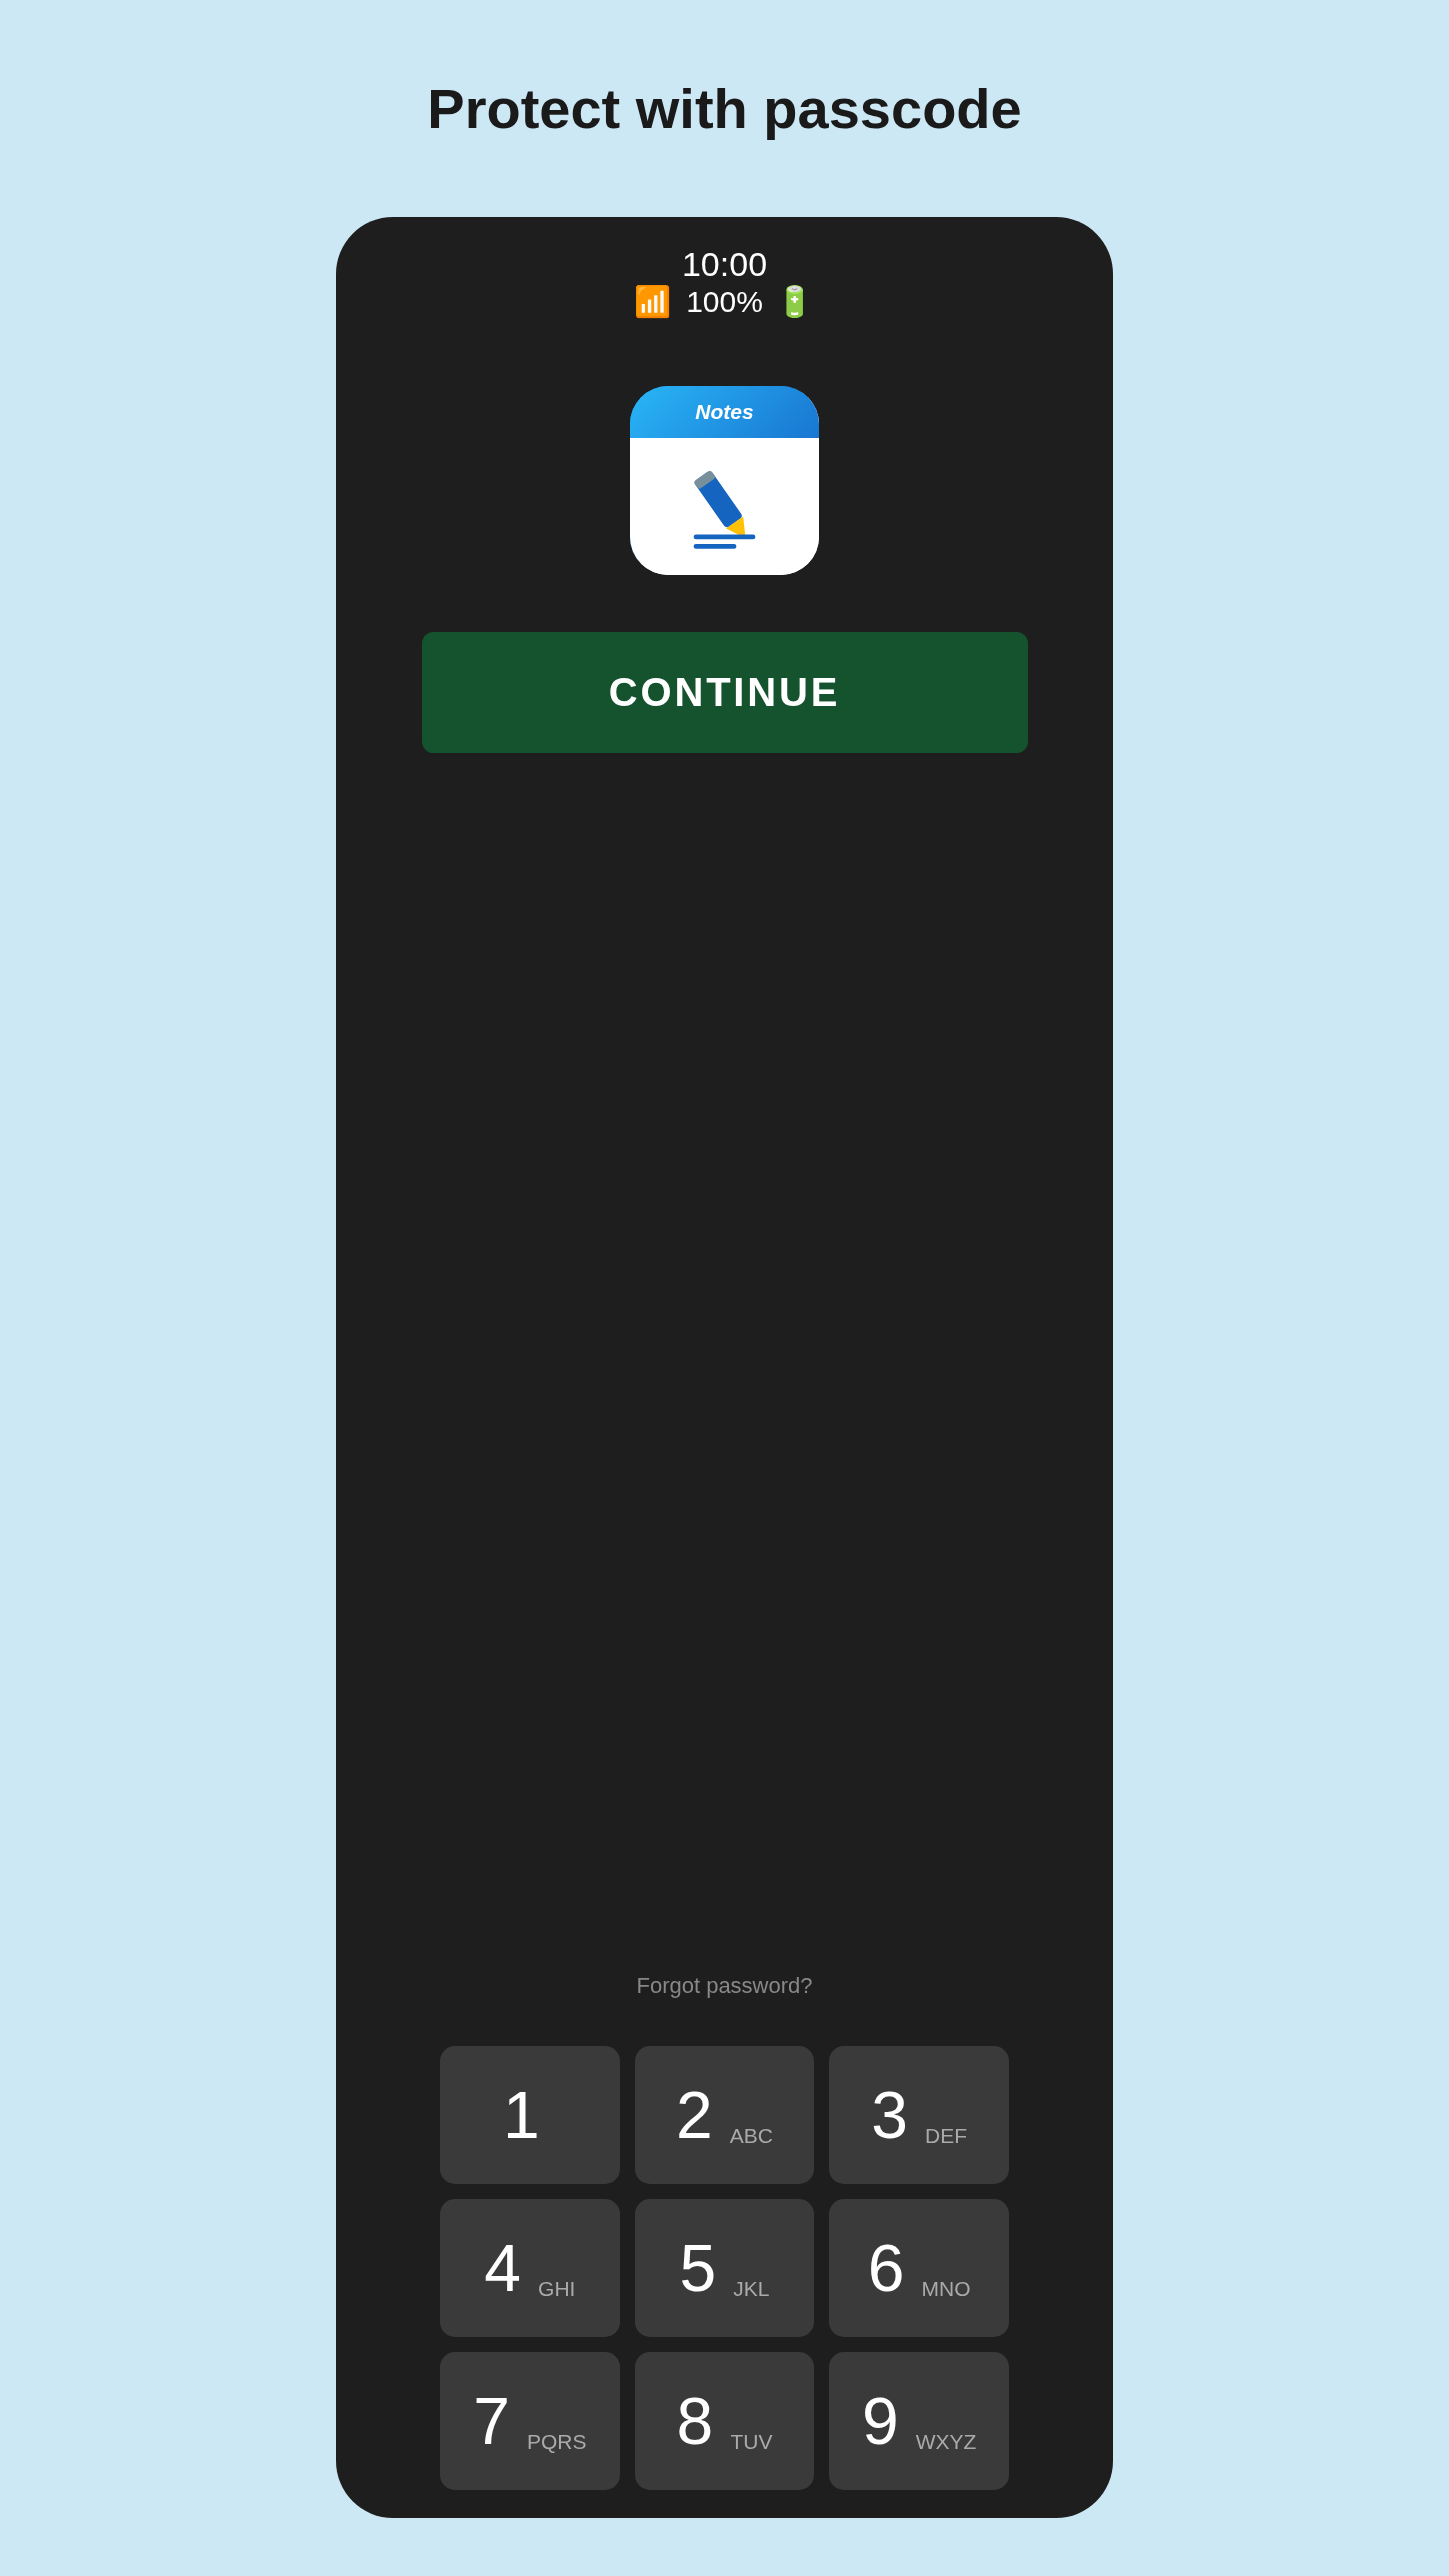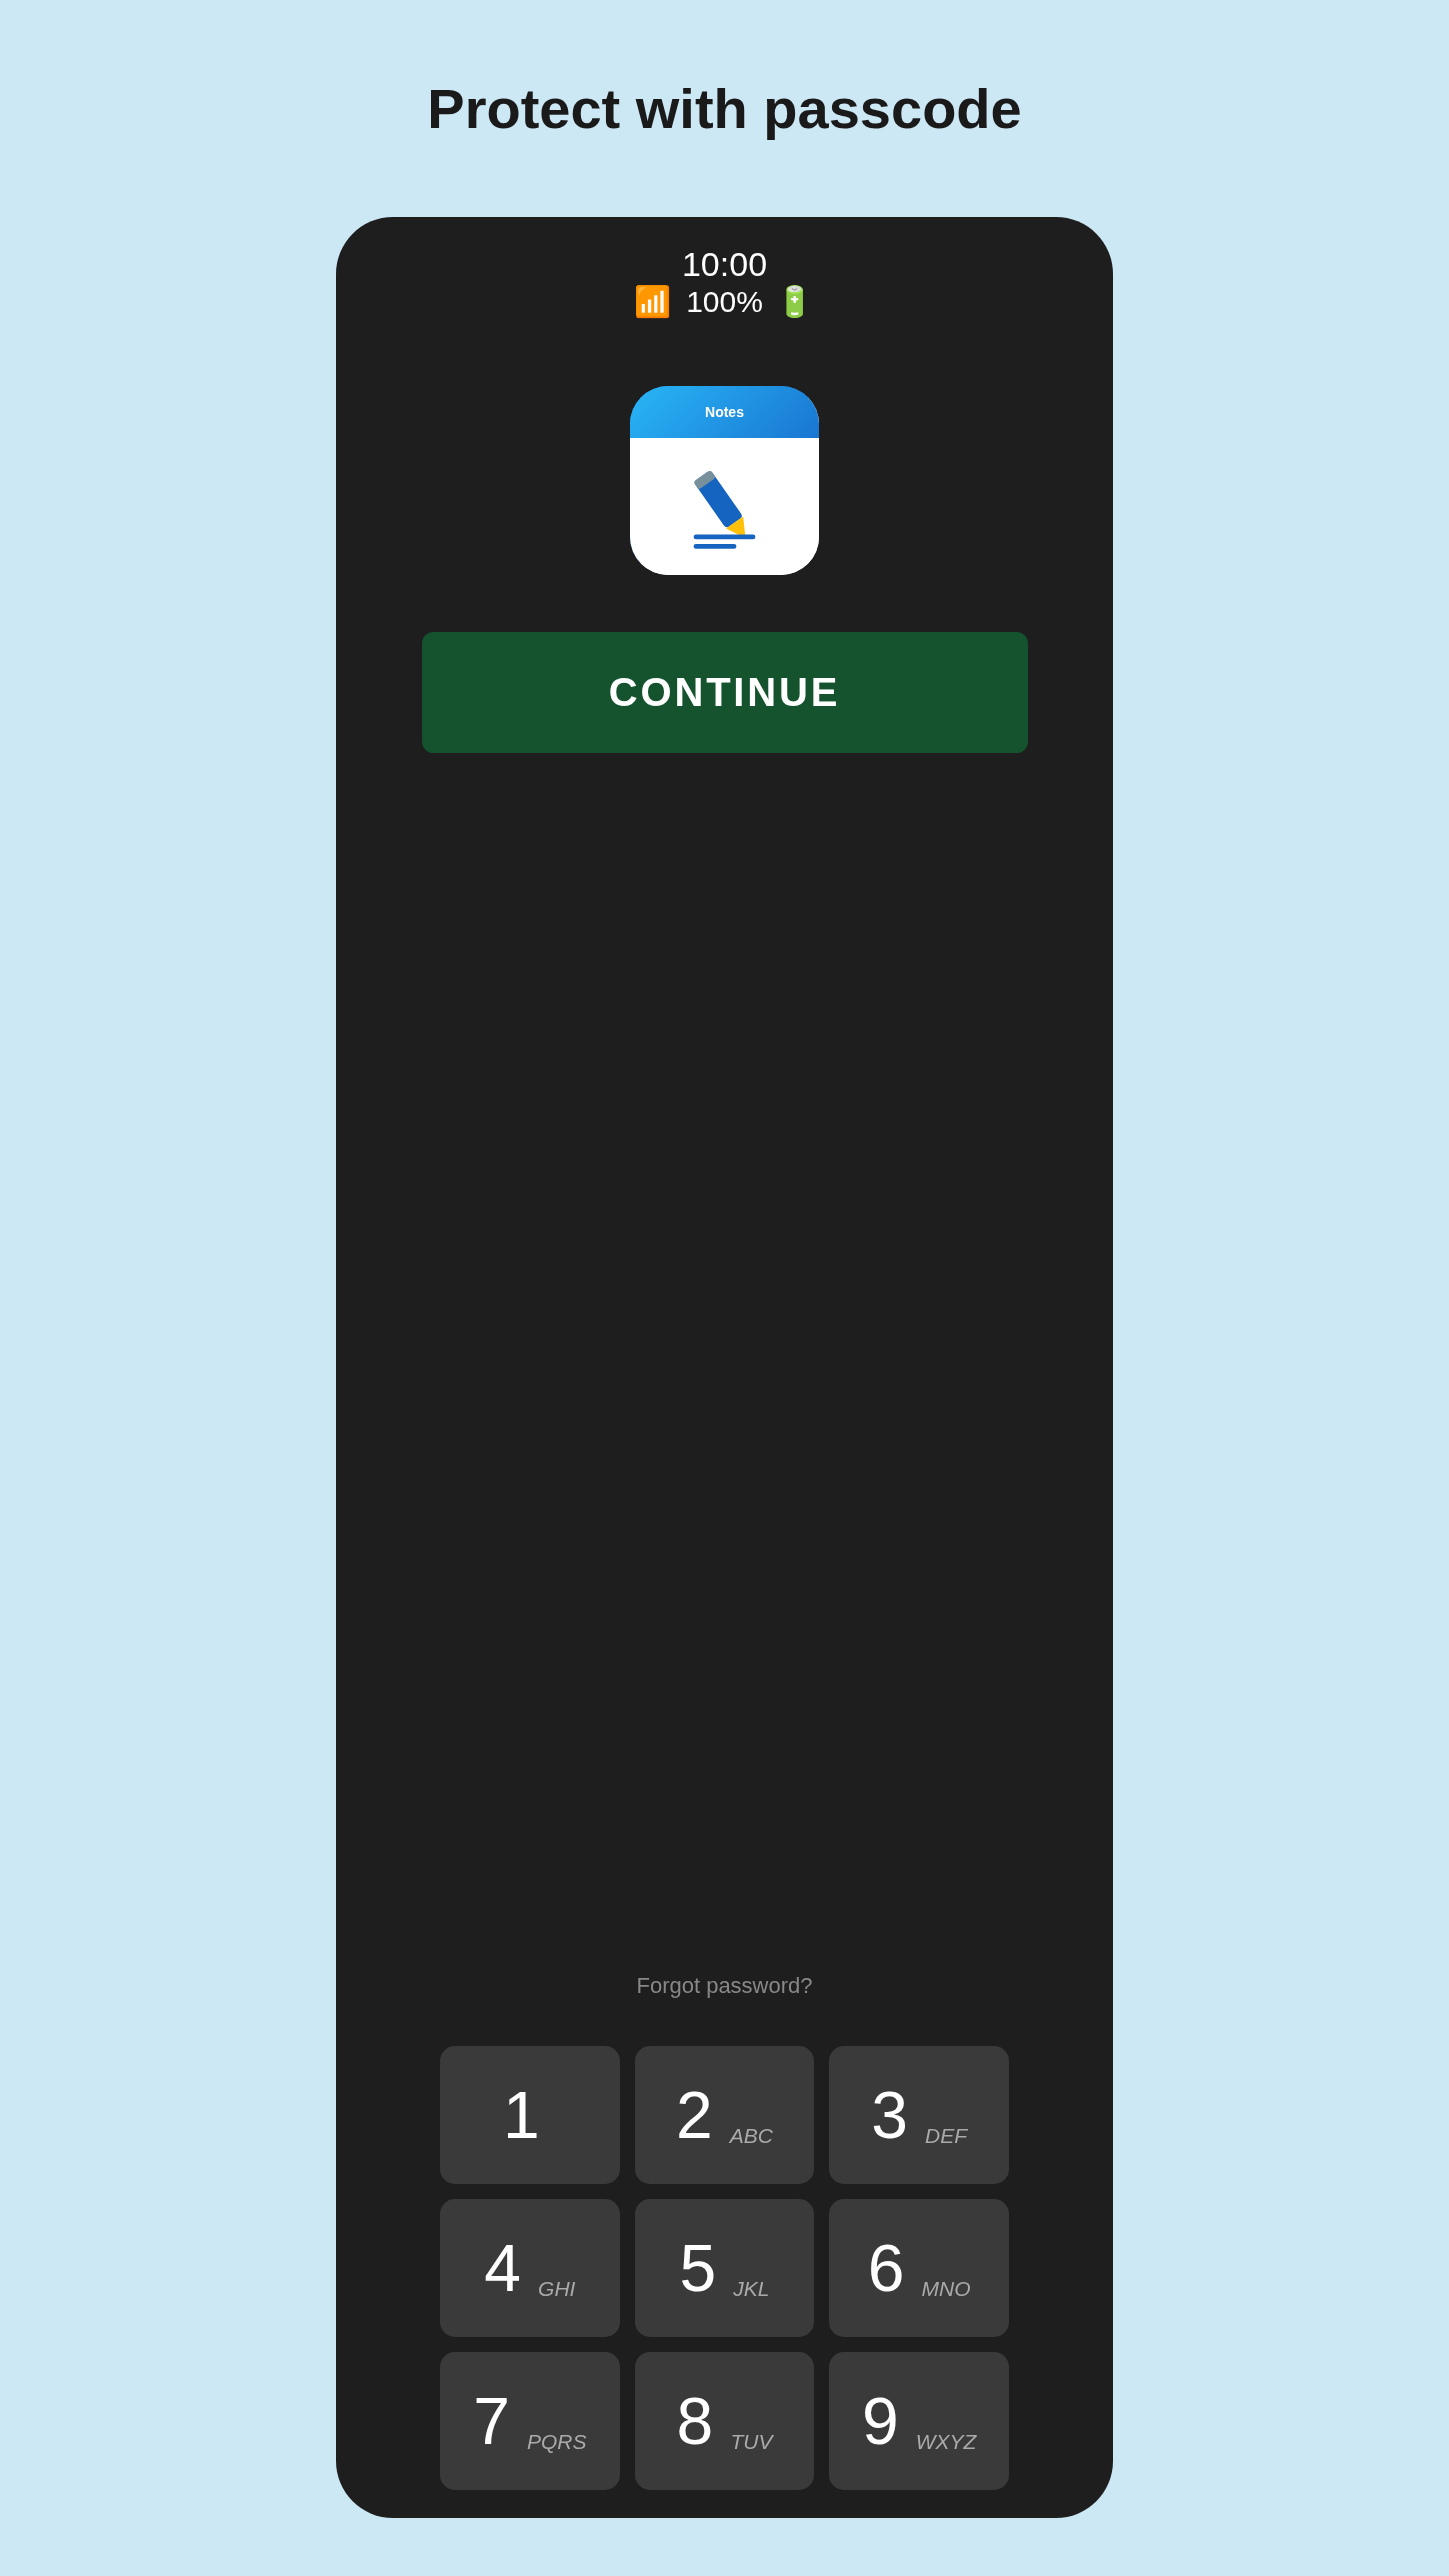--- a/index.html
+++ b/index.html
@@ -90,21 +90,22 @@
     .app-icon-top {
       background: linear-gradient(135deg, #29b6f6, #1976D2);
       height: 52px;
       display: flex;
       align-items: center;
       justify-content: center;
     }
 
     .app-icon-notes-label {
       color: white;
-      font-size: 14px;
+      font-size: 21px;
+      font-style: italic;
       font-weight: 600;
     }
 
     .app-icon-bottom {
       background: #ffffff;
       flex: 1;
       display: flex;
       align-items: center;
       justify-content: center;
     }
@@ -188,21 +189,20 @@
       line-height: 1;
     }
 
     .key-letters {
       font-size: 21px;
       font-weight: 400;
       color: #aaaaaa;
       margin-left: 9.5px;
       margin-top: 9.5px;
       align-self: flex-end;
-      font-style: italic;
     }
 
     .key-inner {
       display: flex;
       align-items: baseline;
       gap: 7.6px;
     }
   </style>
 </head>
 <body>

